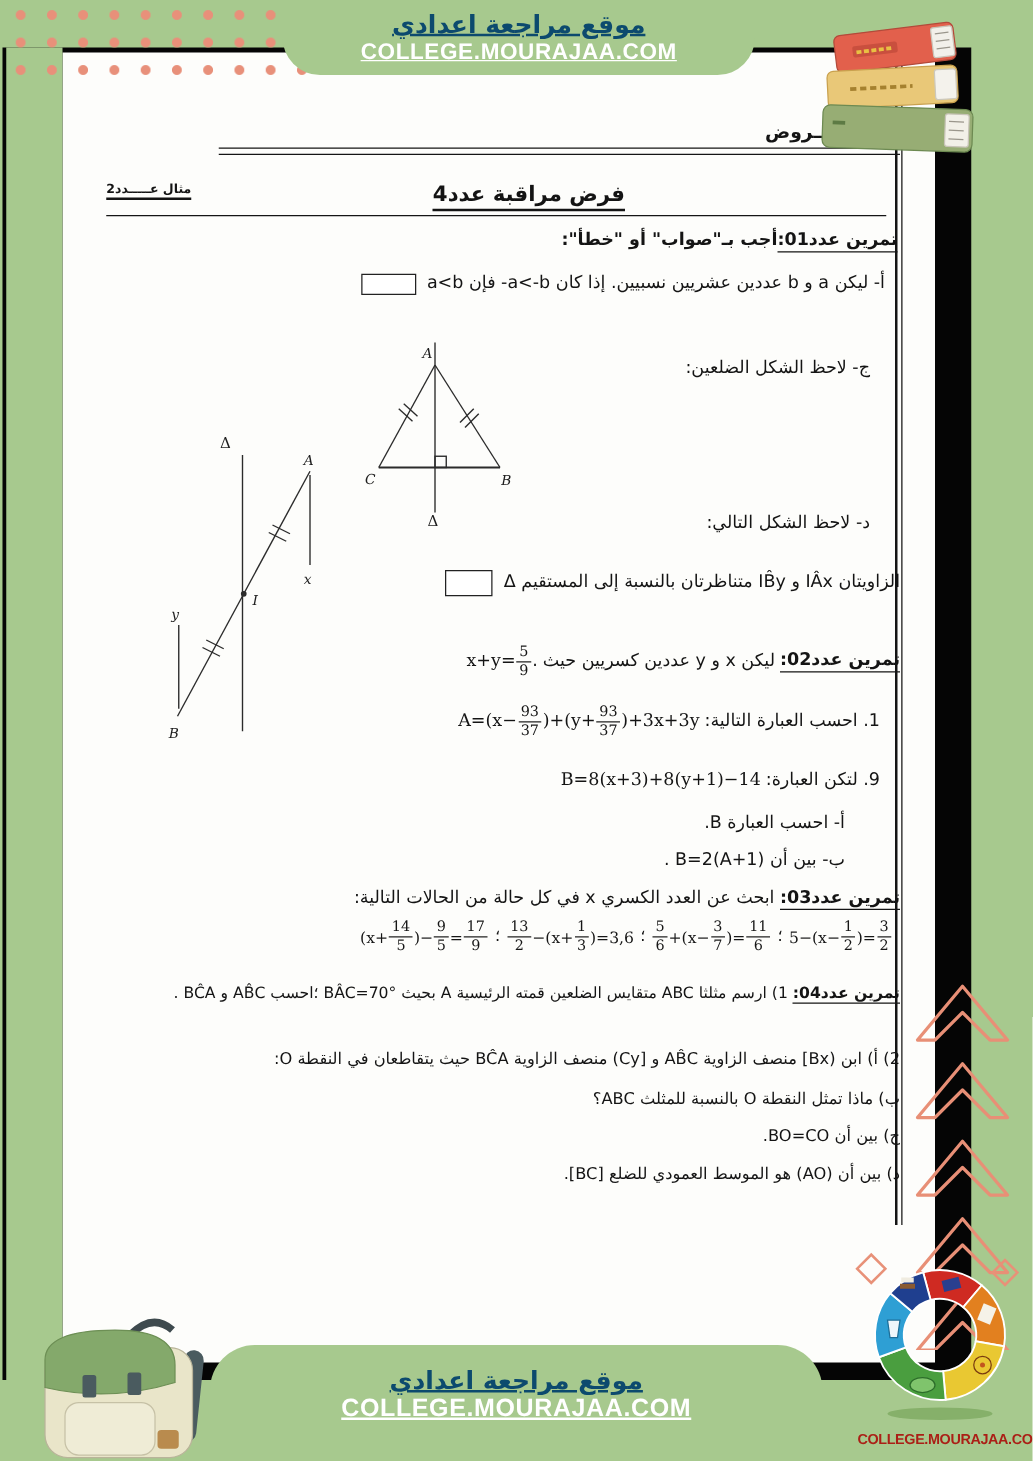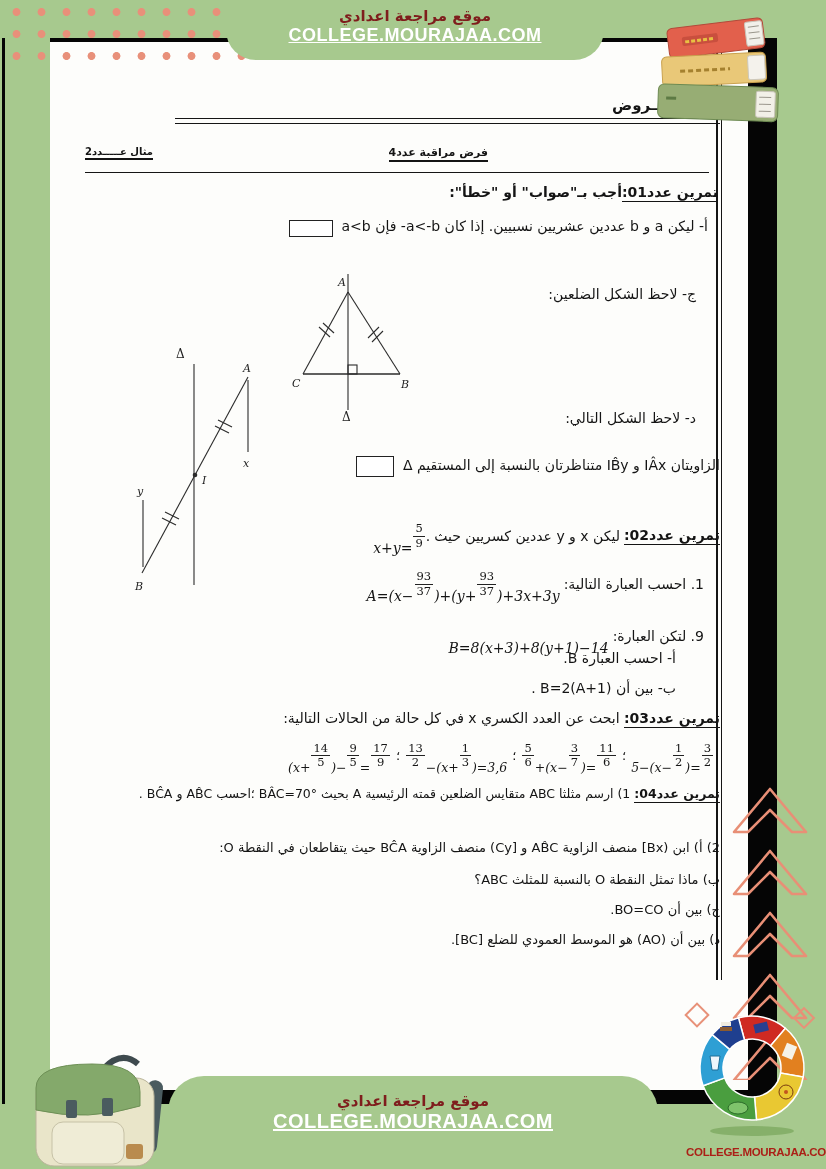--- a/index.html
+++ b/index.html
@@ -9,21 +9,21 @@
   
   #black-mat{left:2px;top:38px;width:775px;height:1066px;background:#050505;z-index:1;}
   #page{left:50px;top:42px;width:698px;height:1048px;background:#fdfdfb;z-index:2;overflow:hidden;}
   #green-strip{left:5px;top:38px;width:45px;height:1066px;background:#a7c98e;z-index:3;}
   #dots{left:0;top:0;width:374px;height:62px;z-index:5;
         background-image:radial-gradient(circle,#e8907a 3.6px,rgba(0,0,0,0) 4.3px);
         background-size:25px 22px;background-position:4px 1px;}
   
   #banner-top{left:226px;top:0;width:378px;height:60px;background:#a7c98e;
               border-radius:0 0 30px 30px;text-align:center;z-index:6;}
-  .banner-l1{font-size:15px;font-weight:bold;color:#7f1d1d;padding-top:7px;}
+  .banner-l1{font-size:20px;font-weight:bold;color:#0c4a6e;text-decoration:underline;padding-top:7px;}
   .banner-l2{font-size:18px;font-weight:bold;color:#fff;text-decoration:underline;
              letter-spacing:.5px;font-family:"Liberation Sans",sans-serif;}
   
   #banner-bottom{left:168px;top:1076px;width:490px;height:93px;background:#a7c98e;
                  border-radius:36px 36px 0 0;text-align:center;z-index:6;}
   #banner-bottom .banner-l1{padding-top:16px;}
   #banner-bottom .banner-l2{font-size:20px;}
   
   #chevrons{left:724px;top:780px;width:92px;height:300px;z-index:4;}
   #chevrons path{stroke:#e88f76;stroke-width:2.6;fill:none;stroke-linejoin:round;}
@@ -36,21 +36,21 @@
               font-family:"Liberation Sans",sans-serif;font-weight:bold;font-size:11.5px;
               letter-spacing:-0.3px;color:#ab1f16;}
   
   .ln{position:absolute;white-space:nowrap;direction:rtl;font-size:14px;color:#141414;}
   .lnf{display:flex;align-items:center;gap:4px;}
   .exh{font-weight:bold;border-bottom:1.6px solid #141414;padding-bottom:1px;}
   .bold{font-weight:bold;}
   .uln{border-bottom:2px solid #141414;padding-bottom:1px;}
   .abox{display:inline-block;width:42px;height:15px;border:1.3px solid #222;
         background:#fff;vertical-align:middle;margin:0 9px -2px 9px;}
-  .m{font-family:"DejaVu Serif",serif;font-style:italic;direction:ltr;unicode-bidi:isolate;display:inline-block;margin-top:24px;}
+  .m{font-family:"DejaVu Serif",serif;direction:ltr;unicode-bidi:isolate;display:inline-block;}
   .eq{display:inline-flex;align-items:center;direction:ltr;}
   .eq .m{white-space:pre;}
   .frac{display:inline-flex;flex-direction:column;align-items:center;line-height:1;
         font-size:11.5px;font-family:"DejaVu Serif",serif;margin:0 1px;transform:translateY(0px);}
   .frac .num{border-bottom:1.1px solid #222;padding:0 2px 1px 2px;}
   .frac .den{padding-top:1px;}
   .sep{margin:0 2px;font-size:13px;}
   #title-underline{left:125px;top:76px;width:545px;height:4px;
                    border-top:1.8px solid #151515;border-bottom:1px solid #151515;}
   #header-line{left:35px;top:130px;width:624px;border-top:1.5px solid #151515;}
@@ -66,21 +66,21 @@
 </head>
 <body>
 
 <div class="abs" id="black-mat"></div>
 <div class="abs" id="page">
 
   <div class="ln bold" style="top:54px;right:28px;font-size:15px;">14-الـفـــروض</div>
   <div class="abs" id="title-underline"></div>
   <div class="abs" id="inner-frame"></div>
 
-  <div class="ln bold uln" style="top:104px;right:260px;font-size:11px;">فرض مراقبة عدد4</div>
+  <div class="ln bold uln" style="top:104px;right:248px;font-size:17px;">فرض مراقبة عدد4</div>
   <div class="ln bold uln" style="top:104px;left:35px;font-size:10px;">مثال عـــــدد2</div>
   <div class="abs" id="header-line"></div>
 
   <div class="ln" style="top:142px;right:30px;">
     <span class="exh">تمرين عدد01:</span><span class="bold">أجب بـ"صواب" أو "خطأ":</span>
   </div>
   <div class="ln" style="top:176px;right:40px;">
     <span>أ-  ليكن ⁦a⁩ و ⁦b⁩ عددين عشريين نسبيين. إذا كان ⁦-a&lt;-b⁩ فإن ⁦a&lt;b⁩</span><span class="abox"></span>
   </div>
   <div class="ln" style="top:244px;right:52px;">ج-  لاحظ الشكل الضلعين:</div>

